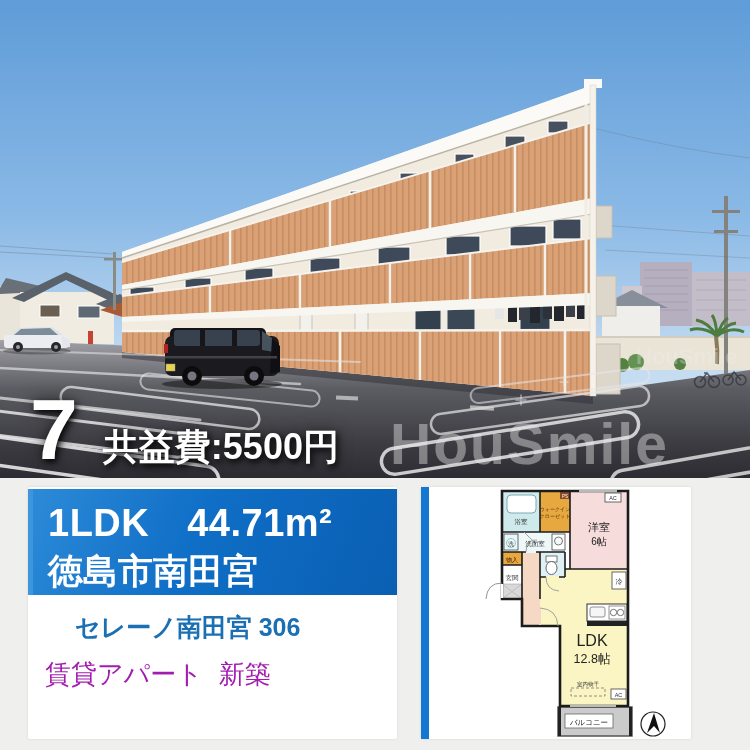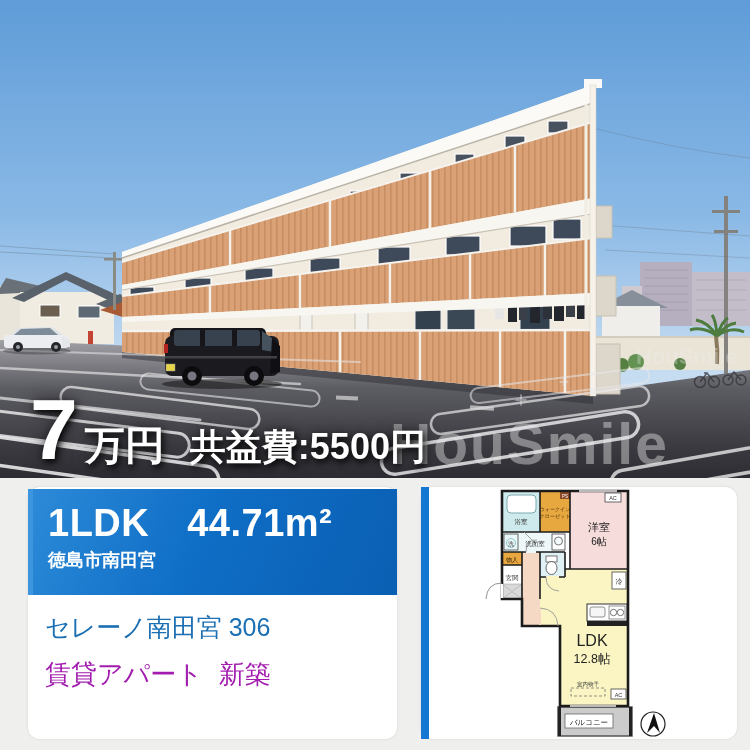--- a/index.html
+++ b/index.html
@@ -6,31 +6,31 @@
   .page{position:relative;width:750px;height:750px;background:#efefed;overflow:hidden;
         font-family:"Liberation Sans","DejaVu Sans",sans-serif;}
   .photo{position:absolute;left:0;top:0;width:750px;height:478px;overflow:hidden;background:#d946ef;}
   .photo svg{display:block;}
   .price-row{position:absolute;left:30px;top:386px;display:flex;align-items:baseline;color:#fff;
      text-shadow:2px 3px 6px rgba(0,0,0,.9),0 0 16px rgba(0,0,0,.55);white-space:nowrap;}
   .price-amount{font-size:86px;font-weight:700;line-height:1;}
   .price-unit{font-size:40px;font-weight:700;margin-left:7px;}
   .price-fee{font-size:36px;font-weight:700;margin-left:25px;}
   .bottom{position:absolute;left:0;top:478px;width:750px;height:272px;background:#efefed;}
-  .card{position:absolute;background:#fff;border-radius:12px;box-shadow:0 0 3px rgba(0,0,0,.10);}
+  .card{position:absolute;background:#fff;border-radius:2px;box-shadow:0 0 3px rgba(0,0,0,.10);}
   .left-card{left:28px;top:9px;width:369px;height:252px;}
-  .right-card{left:421px;top:9px;width:270px;height:252px;padding-left:46px;}
+  .right-card{left:421px;top:9px;width:270px;height:252px;}
   .bluebox{margin-top:2px;height:106px;box-sizing:border-box;color:#fff;
      background:linear-gradient(112deg,#2c8ad8 0%,#0f6ec6 45%,#0a5fb2 100%);
      border-left:5px solid #3d95dd;padding:13px 0 0 15px;}
   .bb-line1{font-size:38px;font-weight:700;letter-spacing:.5px;line-height:1.15;}
   .bb-area{margin-left:38px;}
-  .bb-line2{font-size:18px;font-weight:700;margin-top:2px;}
+  .bb-line2{font-size:35px;font-weight:700;margin-top:2px;}
   .details{padding:16px 0 0 17px;}
-  .prop-name{color:#1b6fb3;font-size:25px;font-weight:400;margin-bottom:12px;}
+  .prop-name{color:#1b6fb3;font-size:25px;font-weight:700;margin-bottom:12px;margin-left:30px;}
   .meta{color:#a21caf;font-size:26px;line-height:37px;font-weight:500;}
   .meta .cond{margin-left:16px;}
   .fp-stripe{position:absolute;left:0;top:0;width:8px;height:252px;background:#1478d2;}
   .fp-svg{position:absolute;left:0;top:0;}
 </style>
 </head>
 <body>
 
 <div class="page">
 
@@ -257,21 +257,20 @@
         <circle cx="254" cy="376" r="10" fill="#0c0c0e"></circle>
           <circle cx="254" cy="376" r="4.5" fill="#767680"></circle>
       </g>
 
       <text x="636" y="364" font-size="22" font-weight="800" fill="rgba(240,240,240,0.30)">HouSmile</text>
       <text x="390" y="464" font-size="57" font-weight="800" letter-spacing="2" fill="rgba(238,238,238,0.42)">HouSmile</text>
     </svg>
 
     <div class="price-row">
       <span class="price-amount">7</span>
-      <span class="price-unit">万円</span>
       <span class="price-fee">共益費:5500円</span>
     </div>
   </div>
 
   <div class="bottom">
 
     <div class="card left-card">
       <div class="bluebox">
         <div class="bb-line1">
           <span>1LDK</span><span class="bb-area">44.71m²</span>

